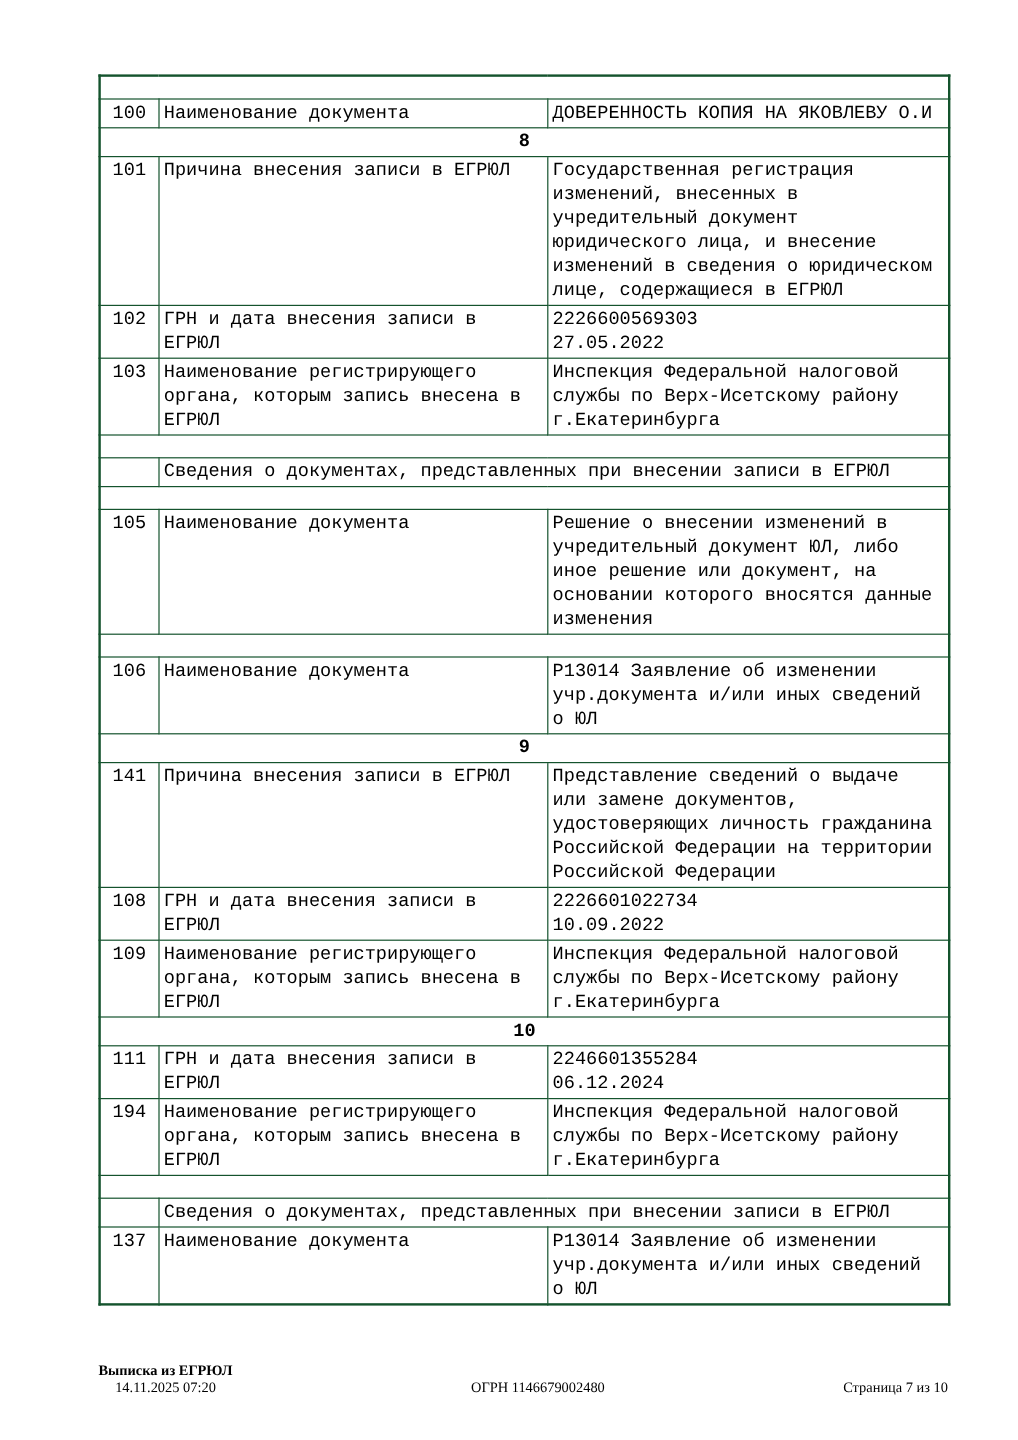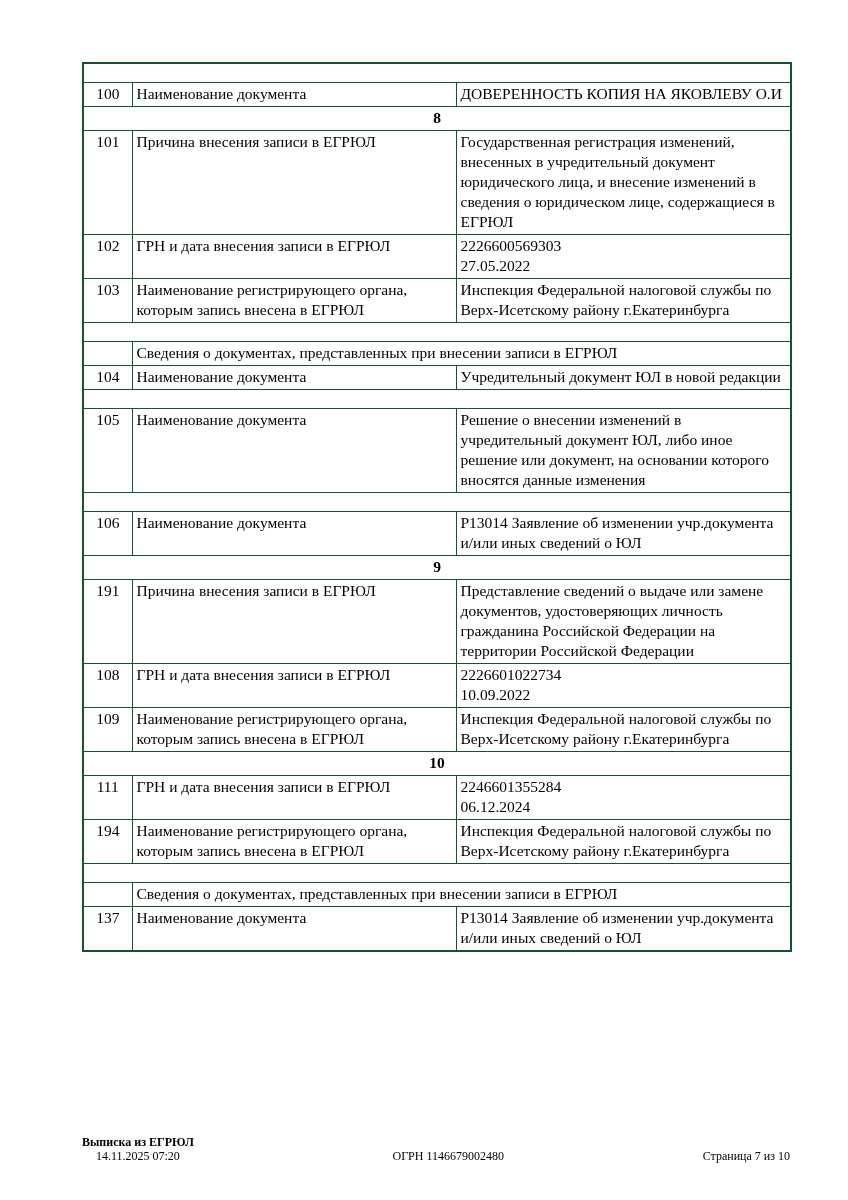--- a/index.html
+++ b/index.html
@@ -19,20 +19,21 @@
   table.egrul {
     position: absolute;
     left: 82px;
     top: 62px;
     width: 708px;
     border-collapse: collapse;
     table-layout: fixed;
   }
   table.egrul, table.egrul td {
     border: 1px solid #14532d;
+    font-family: Liberation Mono, monospace;
   }
   table.egrul {
     border-width: 2px;
   }
   table.egrul td {
     vertical-align: top;
     font-size: 15.5px;
     line-height: 20px;
     padding: 1px 4px 2px 4px;
     word-wrap: break-word;
@@ -121,46 +122,41 @@
           <td class="cell-label">Наименование регистрирующего органа, которым запись внесена в ЕГРЮЛ</td>
           <td class="cell-value">Инспекция Федеральной налоговой службы по Верх-Исетскому району г.Екатеринбурга</td>
         </tr>
         <tr class="row-spacer">
           <td class="cell-spacer" colspan="3"></td>
         </tr>
         <tr class="row-subheader">
           <td class="cell-num"></td>
           <td class="cell-subheader" colspan="2">Сведения о документах, представленных при внесении записи в ЕГРЮЛ</td>
         </tr>
-        <tr class="row-record">
-          <td class="cell-num">104</td>
-          <td class="cell-label">Наименование документа</td>
-          <td class="cell-value">Учредительный документ ЮЛ в новой редакции</td>
-        </tr>
         <tr class="row-spacer">
           <td class="cell-spacer" colspan="3"></td>
         </tr>
         <tr class="row-record">
           <td class="cell-num">105</td>
           <td class="cell-label">Наименование документа</td>
           <td class="cell-value">Решение о внесении изменений в учредительный документ ЮЛ, либо иное решение или документ, на основании которого вносятся данные изменения</td>
         </tr>
         <tr class="row-spacer">
           <td class="cell-spacer" colspan="3"></td>
         </tr>
         <tr class="row-record">
           <td class="cell-num">106</td>
           <td class="cell-label">Наименование документа</td>
           <td class="cell-value">Р13014 Заявление об изменении учр.документа и/или иных сведений о ЮЛ</td>
         </tr>
         <tr class="row-section">
           <td class="cell-section" colspan="3">9</td>
         </tr>
         <tr class="row-record">
-          <td class="cell-num">191</td>
+          <td class="cell-num">141</td>
           <td class="cell-label">Причина внесения записи в ЕГРЮЛ</td>
           <td class="cell-value">Представление сведений о выдаче или замене документов, удостоверяющих личность гражданина Российской Федерации на территории Российской Федерации</td>
         </tr>
         <tr class="row-record">
           <td class="cell-num">108</td>
           <td class="cell-label">ГРН и дата внесения записи в ЕГРЮЛ</td>
           <td class="cell-value">2226601022734
 10.09.2022</td>
         </tr>
         <tr class="row-record">

